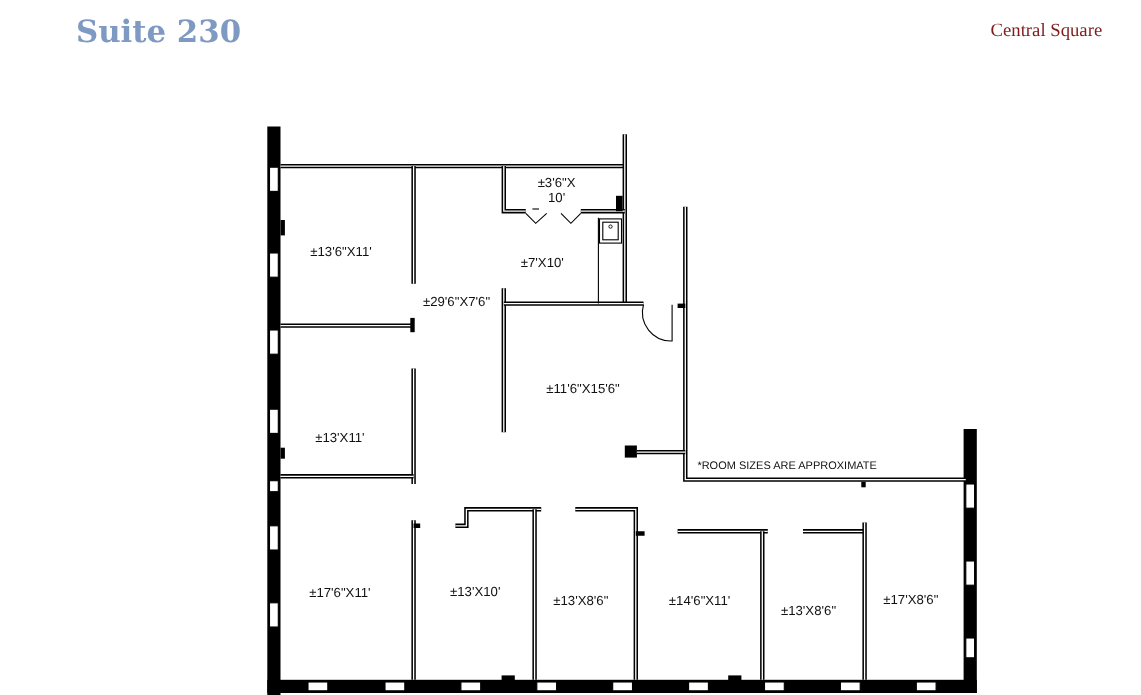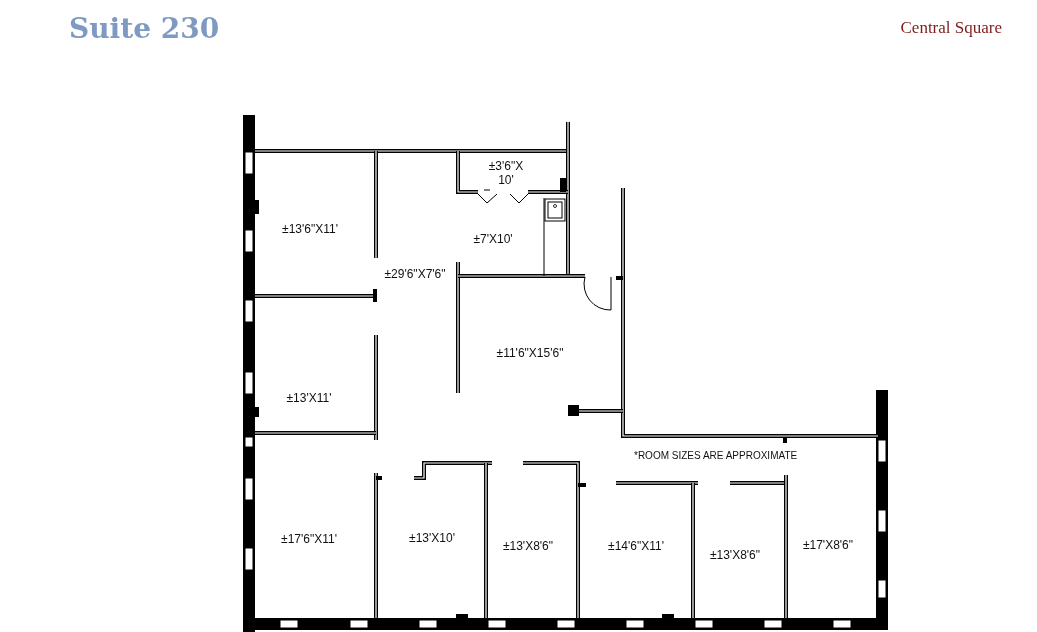--- a/index.html
+++ b/index.html
@@ -155,13 +155,13 @@
 <div class="lbl" style="left:506px; top:173px;">±3'6"X<br>10'</div>
 <div class="lbl" style="left:493px; top:239px;">±7'X10'</div>
 <div class="lbl" style="left:309px; top:366px;margin-top:32px;">±13'X11'</div>
 <div class="lbl" style="left:530px; top:353px;">±11'6"X15'6"</div>
 <div class="lbl" style="left:309px; top:539px;">±17'6"X11'</div>
 <div class="lbl" style="left:432px; top:538px;">±13'X10'</div>
 <div class="lbl" style="left:528px; top:546px;">±13'X8'6"</div>
 <div class="lbl" style="left:636px; top:546px;">±14'6"X11'</div>
 <div class="lbl" style="left:735px; top:555px;">±13'X8'6"</div>
 <div class="lbl" style="left:828px; top:545px;">±17'X8'6"</div>
-<div class="lbl note" style="left:634px; top:417px;margin-top:32px;">*ROOM SIZES ARE APPROXIMATE</div>
+<div class="lbl note" style="left:634px; top:417px;">*ROOM SIZES ARE APPROXIMATE</div>
 
 </body></html>

